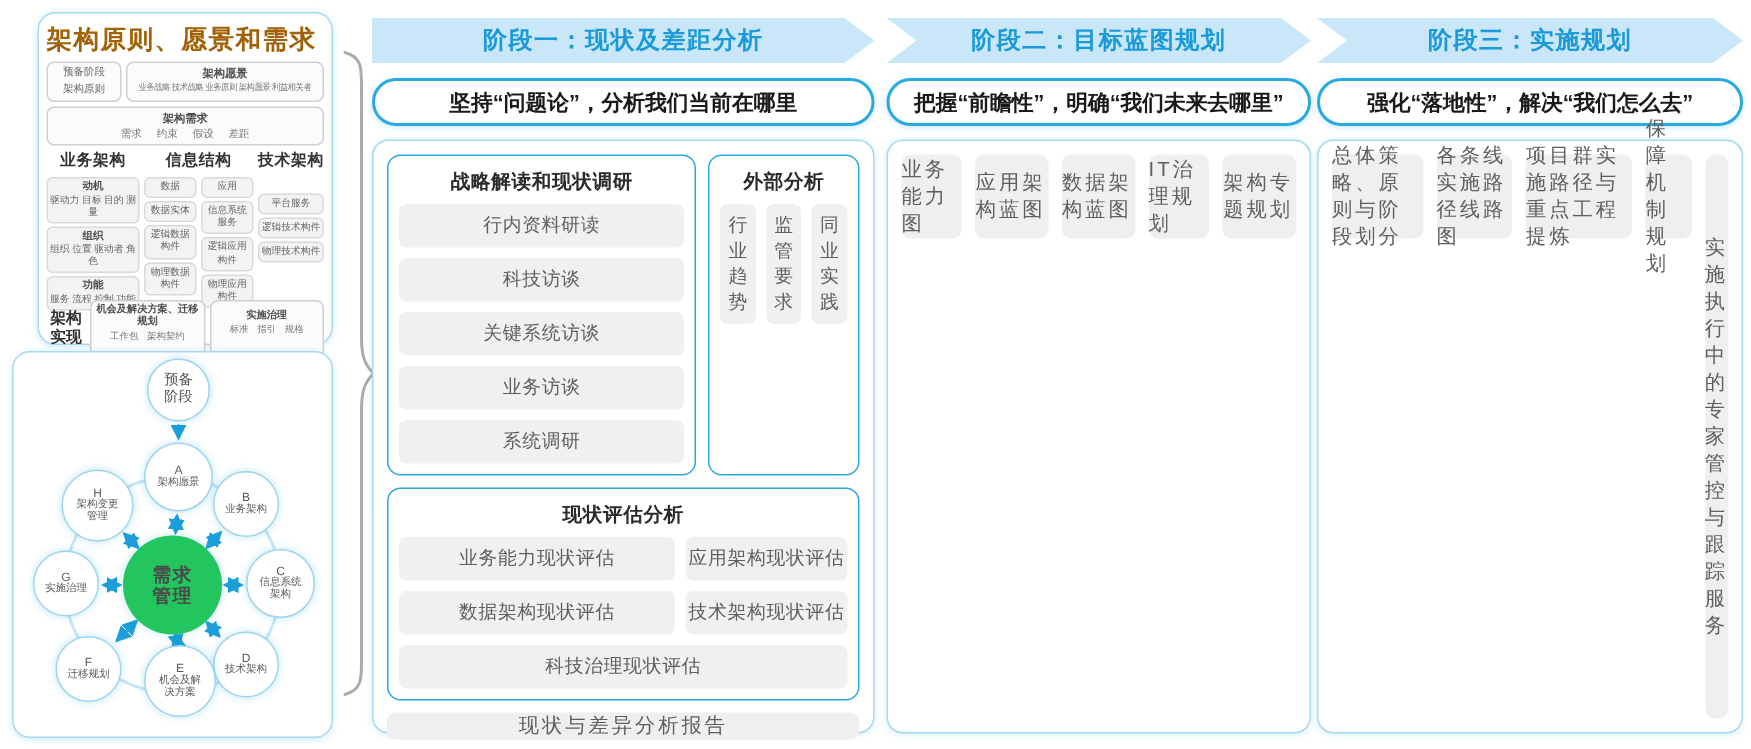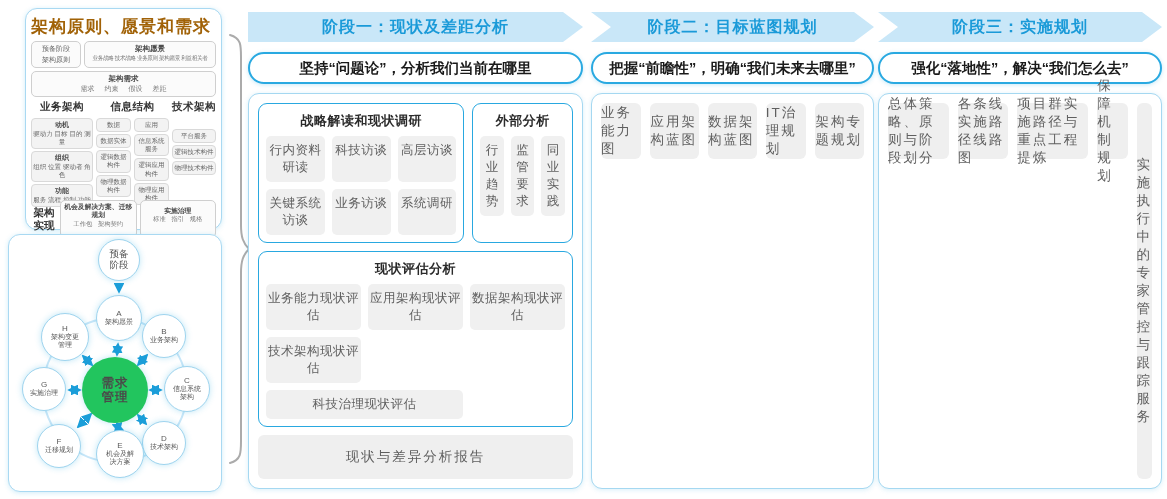--- a/index.html
+++ b/index.html
@@ -64,21 +64,21 @@
           clip-path:polygon(0 0, calc(100% - 20px) 0, 100% 50%, calc(100% - 20px) 100%, 0 100%); }
   .band.notch { clip-path:polygon(0 0, calc(100% - 20px) 0, 100% 50%, calc(100% - 20px) 100%, 0 100%, 20px 50%); }
   .subtitle { margin-top:10px; height:32px; background:#fff; border:2px solid #29a9e1; border-radius:17px;
               display:flex; align-items:center; justify-content:center; font-size:14.5px; font-weight:bold;
               color:#1a1a1a; box-shadow:0 1px 4px rgba(41,169,224,.25); }
   .pcontent { margin-top:9px; height:396px; background:#fff; border:1.5px solid #a5d8f1; border-radius:11px;
               padding:9px; display:flex; flex-direction:column; gap:8px;
               box-shadow:0 1px 5px rgba(41,169,224,.18); }
   .bluegrp { border:1.5px solid #29a8e0; border-radius:9px; background:#fff; padding:7px; }
   .grp-title { font-size:13px; font-weight:bold; color:#2b2b2b; text-align:center; margin:1px 0 6px; letter-spacing:.5px;}
-  .grid2 { display:grid; grid-template-columns:1fr 1fr 1fr; gap:7px; }
+  .grid2 { display:grid; grid-template-columns:1fr; gap:7px; }
   .item { background:#f0f0f0; border-radius:5px; color:#5f5f5f; font-size:12.5px; text-align:center;
           padding:6px 2px; letter-spacing:.5px; }
   .span2 { grid-column:1 / span 2; }
   .toprow { display:flex; gap:8px; }
   .toprow .research { flex:2.25; }
   .toprow .external { flex:1; }
   .external .vstack { display:flex; flex-direction:row; gap:7px; }
   .reportbox { flex:1; background:#efefef; border-radius:6px; display:flex; align-items:center;
                justify-content:center; font-size:13.5px; color:#5f5f5f; letter-spacing:2px; }
   .bigitem { background:#efefef; border-radius:6px; display:flex; align-items:center; justify-content:center;
@@ -236,21 +236,20 @@
   <div class="pcol pcol1">
     <div class="band">阶段一：现状及差距分析</div>
     <div class="subtitle">坚持“问题论”，分析我们当前在哪里</div>
     <div class="pcontent">
       <div class="toprow">
         <div class="bluegrp research">
           <div class="grp-title">战略解读和现状调研</div>
           <div class="grid2">
             <div class="item">行内资料研读</div>
             <div class="item">科技访谈</div>
-            <div class="item">高层访谈</div>
             <div class="item">关键系统访谈</div>
             <div class="item">业务访谈</div>
             <div class="item">系统调研</div>
           </div>
         </div>
         <div class="bluegrp external">
           <div class="grp-title">外部分析</div>
           <div class="vstack">
             <div class="item">行业趋势</div>
             <div class="item">监管要求</div>

